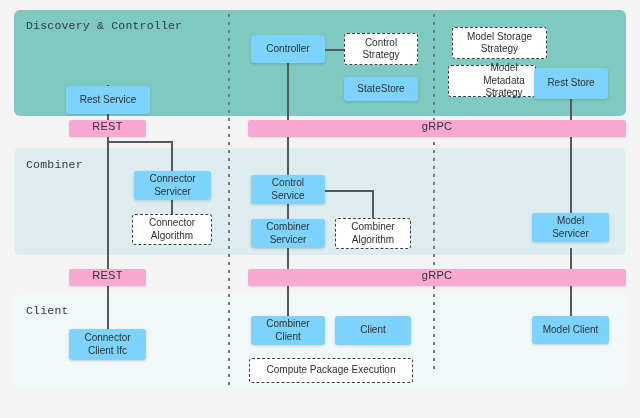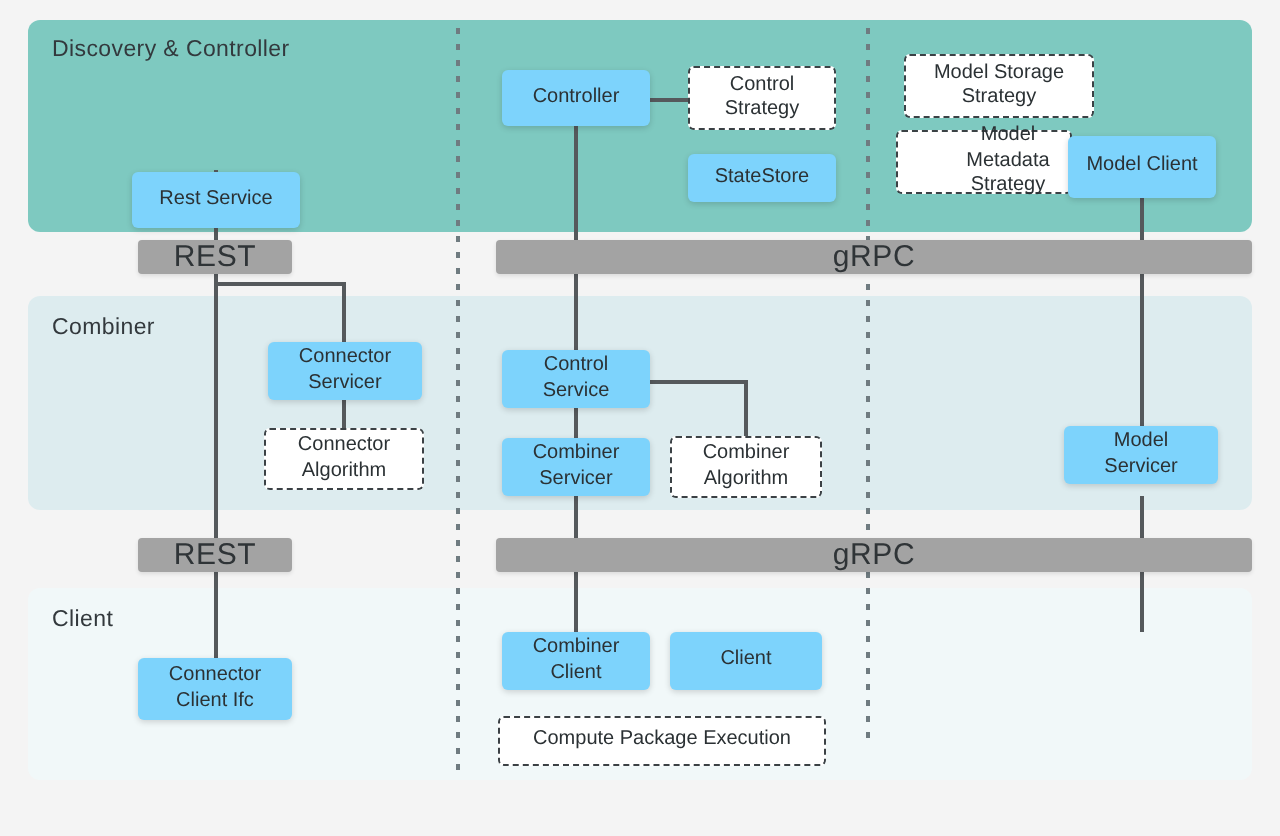--- a/index.html
+++ b/index.html
@@ -9,31 +9,32 @@
     font-family:"Liberation Sans","DejaVu Sans",sans-serif;
     overflow:hidden;
   }
   #stage{position:relative;width:640px;height:418px;}
 
   
   .band{position:absolute;border-radius:6px;}
   .band-label{
     position:absolute;font-size:11.5px;color:#33393d;letter-spacing:.2px;
     white-space:nowrap;
+    font-family:Liberation Mono, monospace;
   }
   .band-discovery{background:#7ec9c0;}
   .band-combiner{background:#ddecef;}
   .band-client{background:#f1f8f9;}
 
   
   .protobar{
-    position:absolute;background:#a3a3a3;border-radius:2px;
+    position:absolute;background:#f9a8d4;border-radius:2px;
     box-shadow:0 1px 2px rgba(0,0,0,.10);
-    display:flex;align-items:center;justify-content:center;
-    font-size:15px;color:#2f3437;letter-spacing:.3px;
+    display:flex;justify-content:center;
+    font-size:11px;color:#2f3437;letter-spacing:.3px;
   }
 
   
   .vdivider{
     position:absolute;width:2px;
     background-image:linear-gradient(to bottom,#6f7b80 0 3px,rgba(0,0,0,0) 3px 8px);
     background-size:2px 8px;
   }
 
   
@@ -129,21 +130,21 @@
     <span>Model Storage
 Strategy</span>
   </div>
 
   <div class="node dashed" style="left:448px;top:65px;width:88px;height:32px;padding-left:28px;">
     <span>Model Metadata
 Strategy</span>
   </div>
 
   <div class="node" style="left:534px;top:68px;width:74px;height:31px;">
-    <span>Model Client</span>
+    <span>Rest Store</span>
   </div>
 
   <div class="node" style="left:134px;top:171px;width:77px;height:29px;">
     <span>Connector
 Servicer</span>
   </div>
 
   <div class="node dashed" style="left:132px;top:214px;width:80px;height:31px;">
     <span>Connector
 Algorithm</span>
@@ -180,14 +181,17 @@
   </div>
 
   <div class="node" style="left:335px;top:316px;width:76px;height:29px;">
     <span>Client</span>
   </div>
 
   <div class="node dashed" style="left:249px;top:358px;width:164px;height:25px;">
     <span>Compute Package Execution</span>
   </div>
 
+  <div class="node" style="left:532px;top:316px;width:77px;height:28px;">
+    <span>Model Client</span>
+  </div>
 
 </div>
 
 </body></html>

